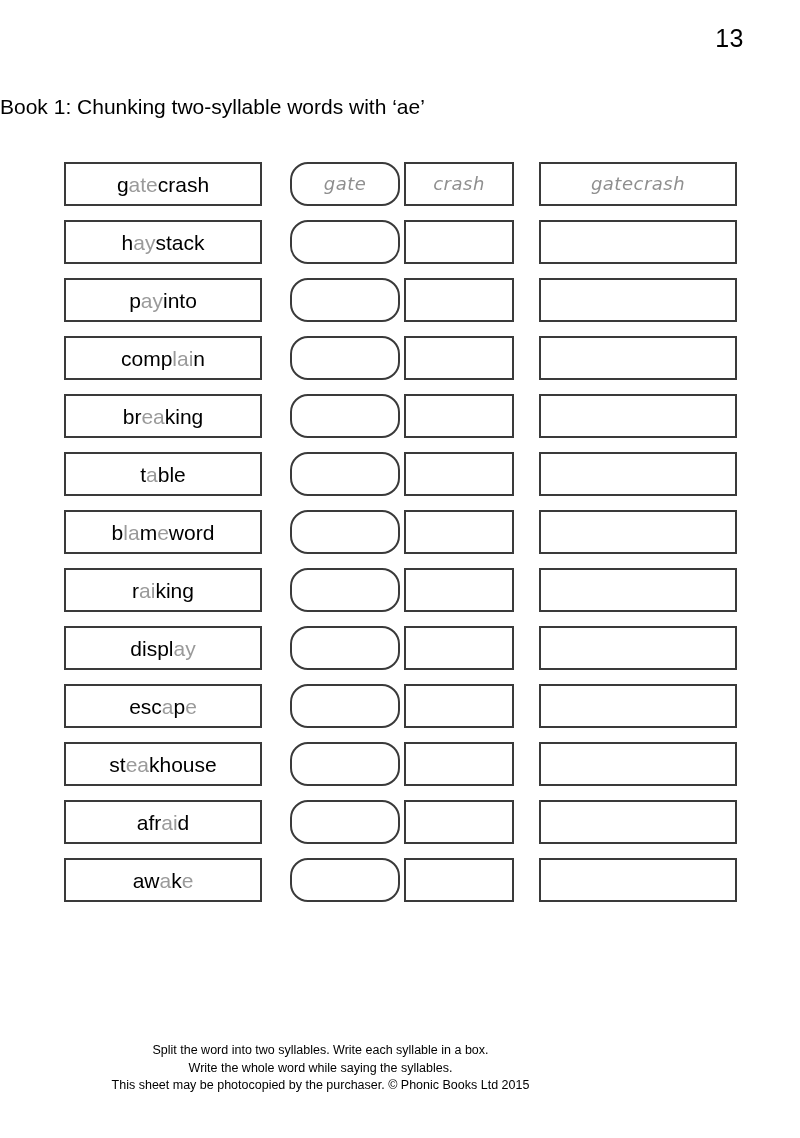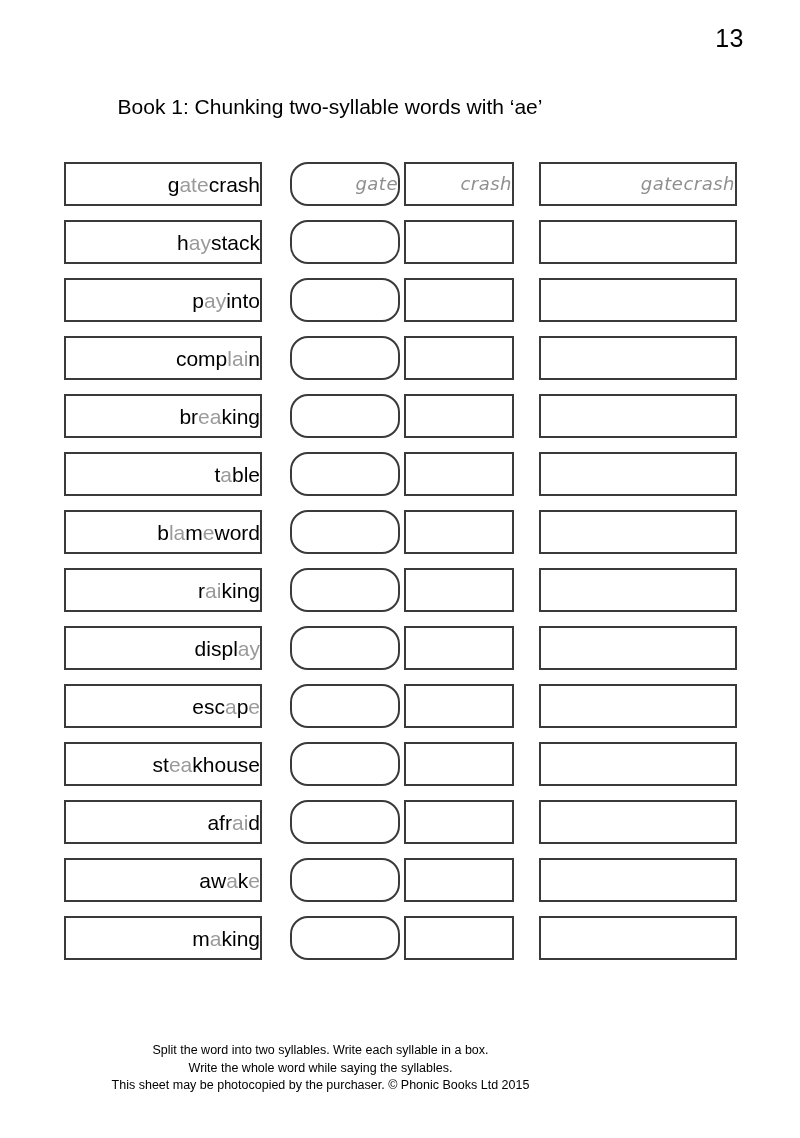--- a/index.html
+++ b/index.html
@@ -26,21 +26,21 @@
     line-height: 1;
     letter-spacing: 0.5px;
   }
 
   
   #worksheet-title {
     position: absolute;
     top: 94px;
     left: 0;
     width: 660px;
-    text-align: center;
+    text-align: left;
     font-size: 21px;
     line-height: 1.2;
   }
 
   
   #rows {
     position: absolute;
     top: 162px;
     left: 0;
     width: 800px;
@@ -52,21 +52,21 @@
 
   .box {
     position: absolute;
     top: 0;
     height: 44px;
     box-sizing: border-box;
     border: 2px solid #3a3a3a;
     background: #ffffff;
     display: flex;
     align-items: center;
-    justify-content: flex-end;
+    justify-content: center;
     overflow: hidden;
   }
 
   
   .col-word     { left: 64px;  width: 198px; }
   .col-syl-1    { left: 290px; width: 110px; border-radius: 18px; }
   .col-syl-2    { left: 404px; width: 110px; }
   .col-whole    { left: 539px; width: 198px; }
 
   .word-text {
@@ -282,33 +282,19 @@
       <div class="box col-syl-1">
         <span class="hand-text"></span>
       </div>
       <div class="box col-syl-2">
         <span class="hand-text"></span>
       </div>
       <div class="box col-whole">
         <span class="hand-text"></span>
       </div>
     </div>
-    <div class="row">
-      <div class="box col-word">
-        <span class="word-text"><span>m</span><span class="hl">a</span><span>king</span></span>
-      </div>
-      <div class="box col-syl-1">
-        <span class="hand-text"></span>
-      </div>
-      <div class="box col-syl-2">
-        <span class="hand-text"></span>
-      </div>
-      <div class="box col-whole">
-        <span class="hand-text"></span>
-      </div>
-    </div>
   </div>
 
 <div id="footer">
   <div>Split the word into two syllables. Write each syllable in a box.</div>
   <div>Write the whole word while saying the syllables.</div>
   <div>This sheet may be photocopied by the purchaser. © Phonic Books Ltd 2015</div>
 </div>
 
 </body></html>

